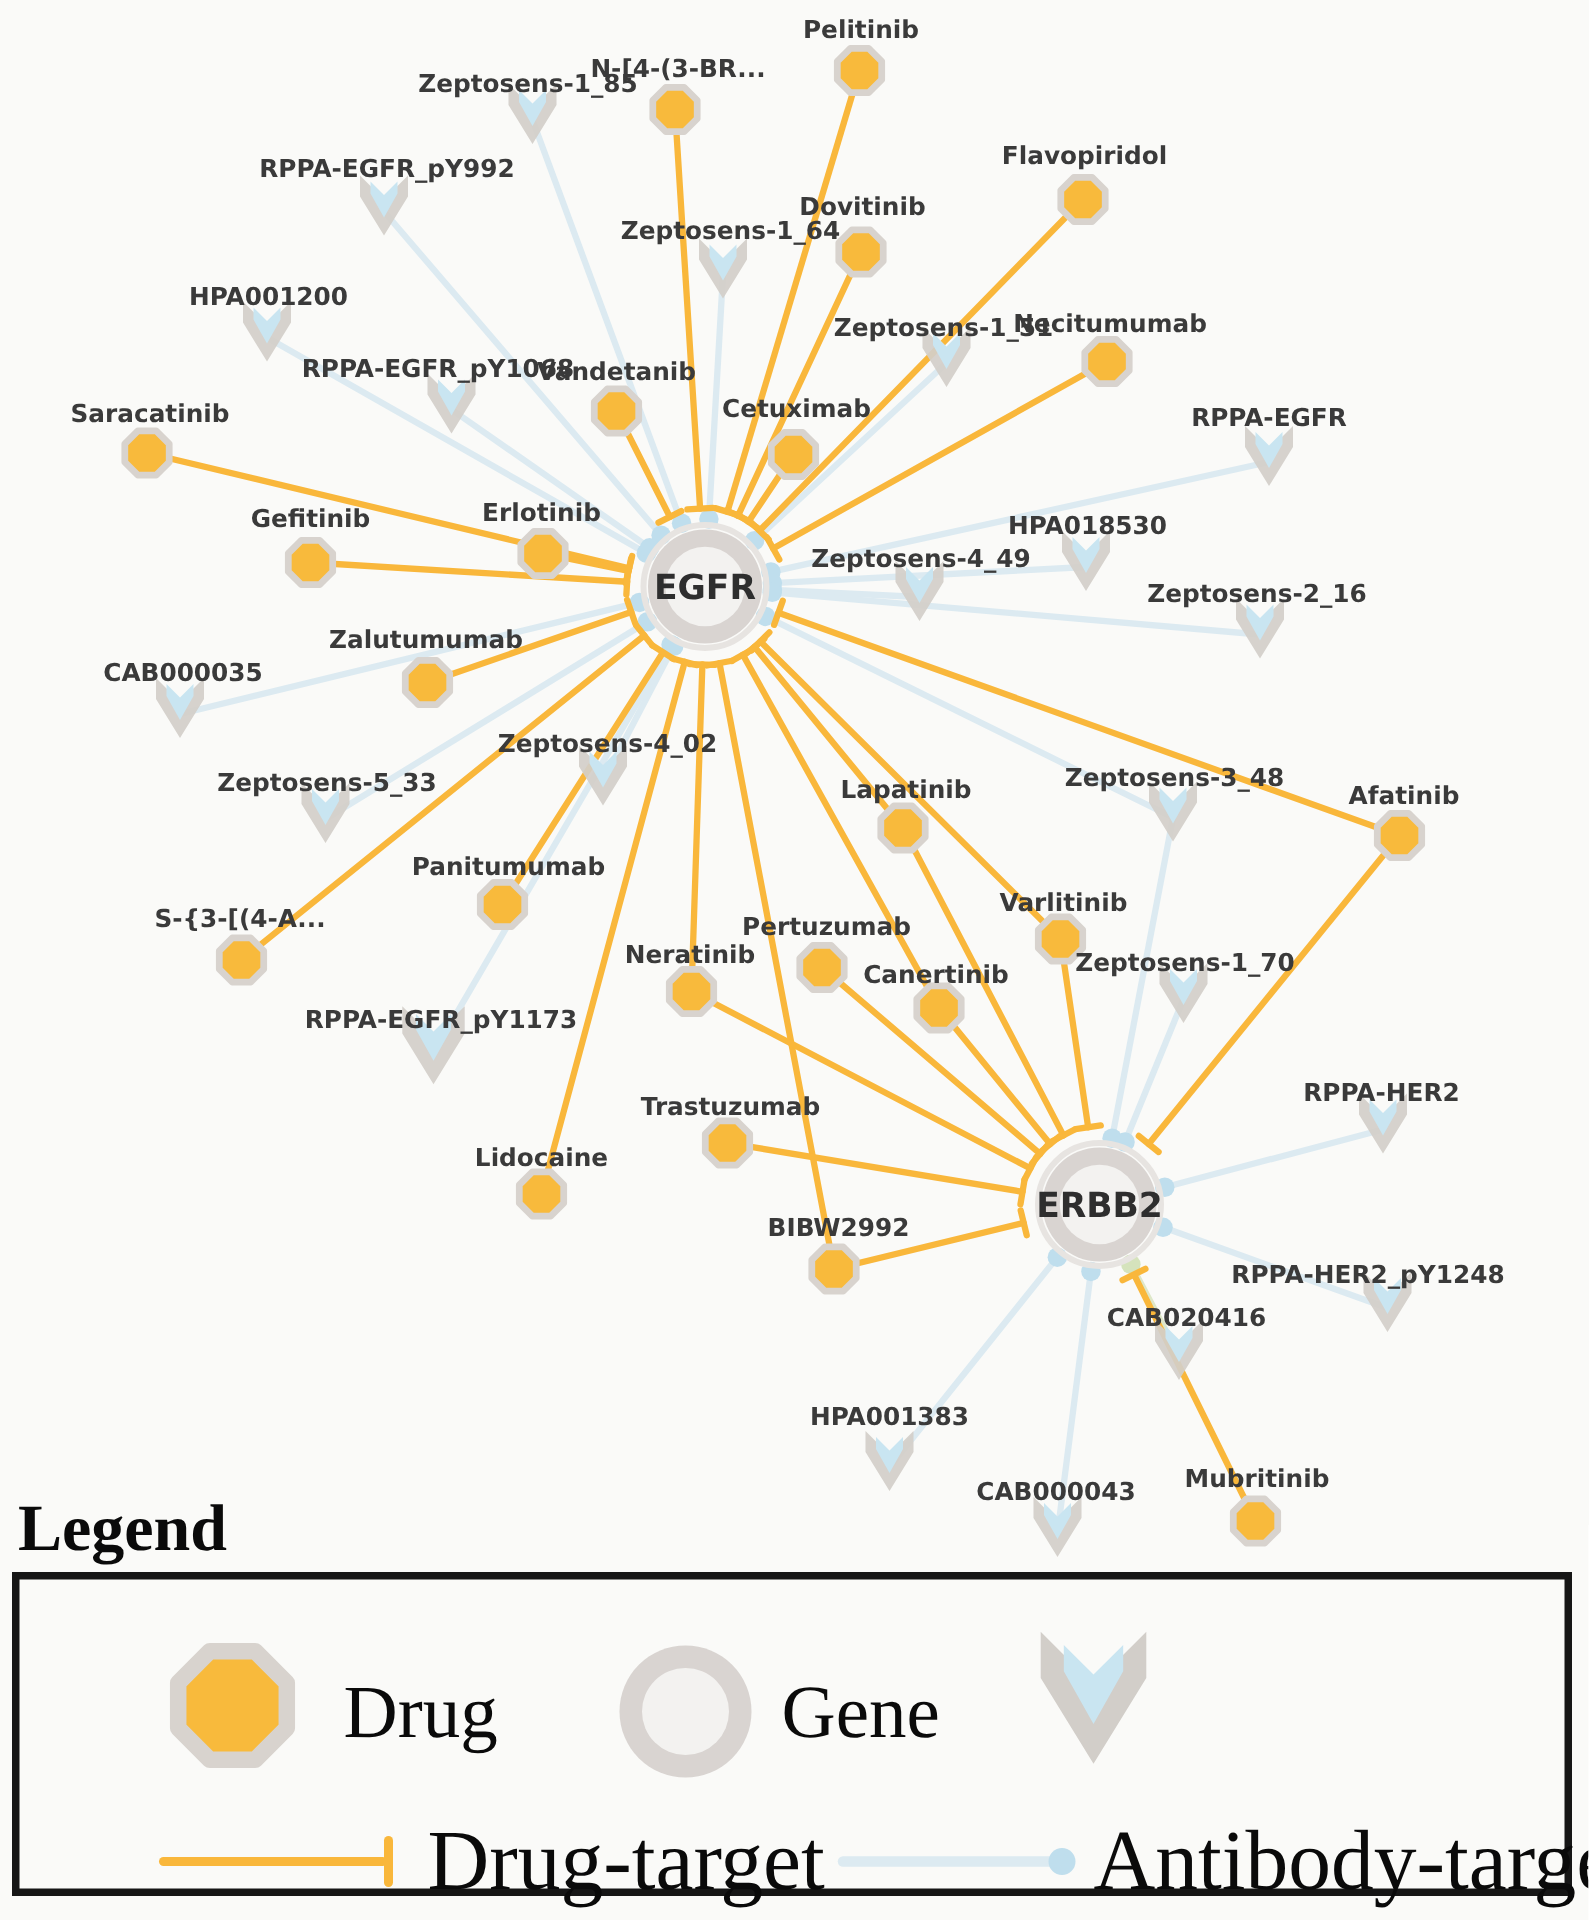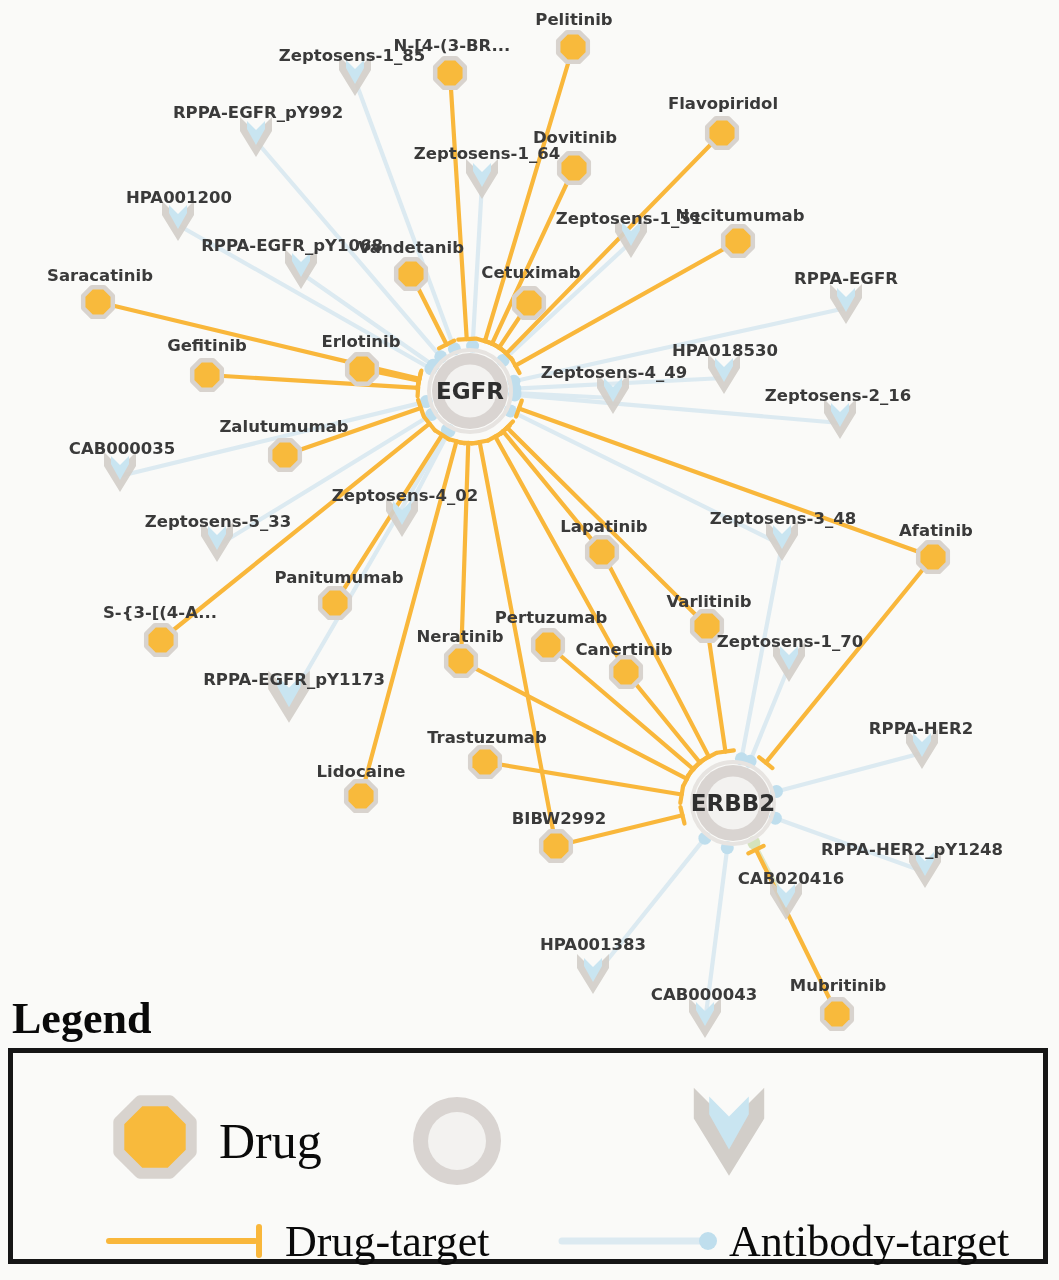--- a/index.html
+++ b/index.html
@@ -31,21 +31,21 @@
     background:#FAFAF8;
   }
   .legend-box .abs{position:absolute;}
   .l-label{
     font-family:"Liberation Serif", serif;
     color:#0a0a0a;
     white-space:nowrap;
     transform:translateY(-50%);
   }
   .l-label.row1{font-size:50px;}
-  .l-label.row2{font-size:44px;}
+  .l-label.row2{font-size:57px;}
 </style>
 </head>
 <body>
 
 <div class="stage">
 
   <svg class="graph" width="1059" height="1280" viewBox="0 0 1059 1280">
       <g>
         <line x1="355" y1="80" x2="454.3929566281025" y2="348.7931261855641" stroke="#DCEAF1" stroke-width="4.2" stroke-linecap="round"></line>
         <line x1="256" y1="141" x2="440.7369169961662" y2="356.81415536935305" stroke="#DCEAF1" stroke-width="4.2" stroke-linecap="round"></line>
@@ -321,26 +321,27 @@
       </g>
     </svg>
 
   <div class="legend-title">Legend</div>
 
   <div class="legend-box">
 
     <svg class="abs" style="left:86px;top:28px;" width="112" height="112" viewBox="0 0 112 112">
       <path d="M92.2 40.9 L71.1 19.8 L40.9 19.8 L19.8 40.9 L19.8 71.1 L40.9 92.2 L71.1 92.2 L92.2 71.1 Z" stroke-width="11" stroke-linejoin="round" fill="#F8BA3C" stroke="#D8D3CE"></path>
     </svg>
-    <div class="l-label row1 abs" style="left:206px;top:88px;">Drug</div>
+    <div class="l-label row1 abs" style="left:216px;top:88px;">Drug</div>
 
     <svg class="abs" style="left:394px;top:38px;" width="100" height="100" viewBox="0 0 100 100">
       <circle cx="50" cy="50" r="44" fill="#D9D4D1"></circle>
       <circle cx="50" cy="50" r="29" fill="#F3F2F0"></circle>
     </svg>
+    <div class="l-label row1 abs" style="left:508px;top:88px;">Gene</div>
 
     <svg class="abs" style="left:672px;top:26px;" width="88" height="110" viewBox="-20 -28 40 50">
       <path d="M-16 -24 L0 -8 L16 -24 L16 -10 L0 16 L-16 -10 Z" fill="#D2CEC9"></path>
       <path d="M-9 -20 L0 -11 L9 -20 L9 -12 L0 4 L-9 -12 Z" fill="#C9E5F1"></path>
     </svg>
 
     <svg class="abs" style="left:90px;top:170px;" width="176" height="36" viewBox="0 0 176 36">
       <line x1="6" y1="18" x2="152" y2="18" stroke-width="6" stroke-linecap="round" stroke="#F9B73B"></line>
       <line x1="156" y1="4" x2="156" y2="32" stroke-width="6" stroke-linecap="round" stroke="#F9B73B"></line>
     </svg>

